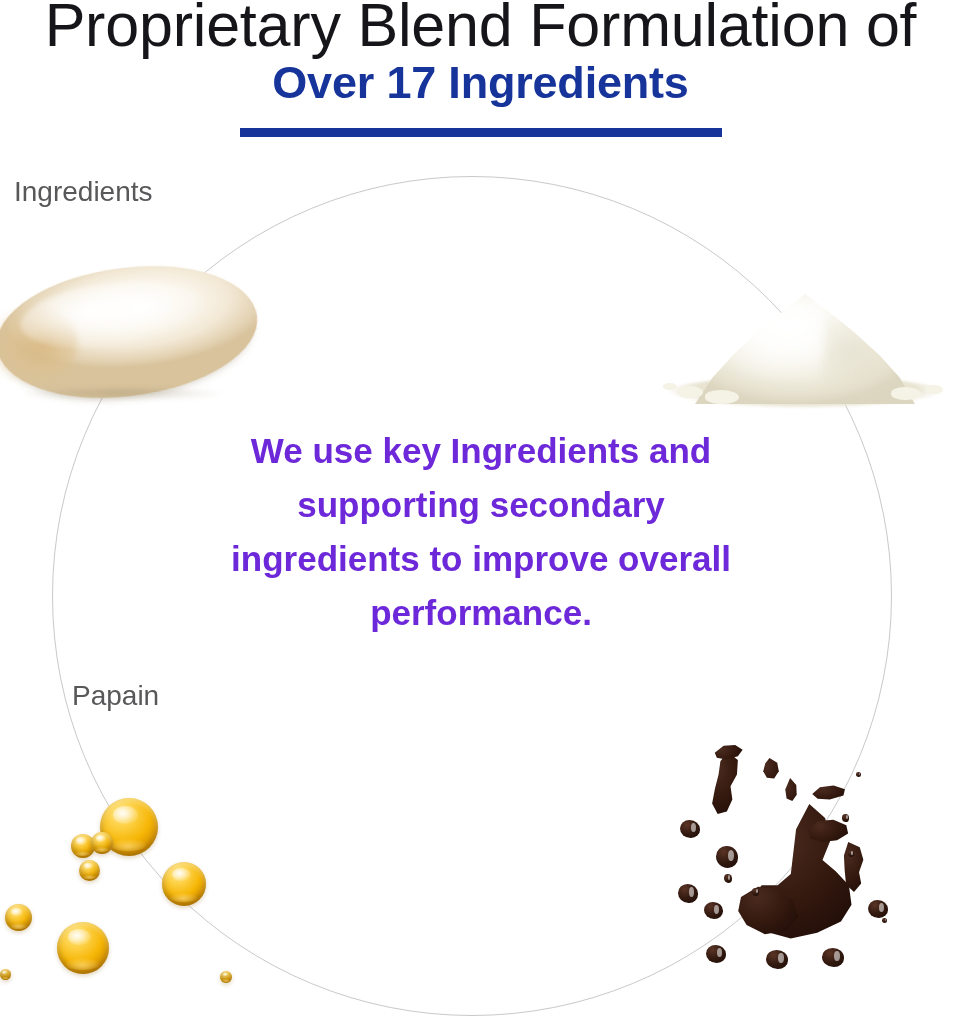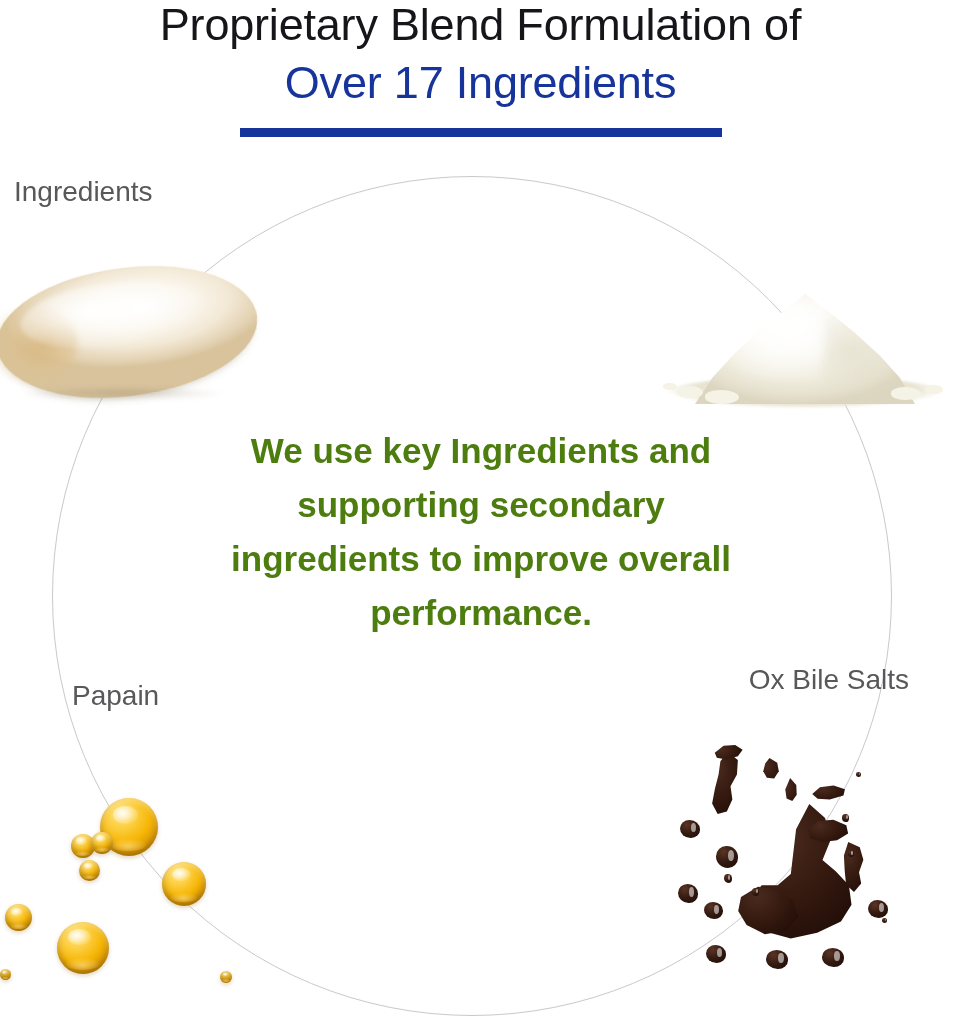--- a/index.html
+++ b/index.html
@@ -20,32 +20,32 @@
 
   
   .header {
     position: absolute;
     left: 0;
     top: 0;
     width: 961px;
     text-align: center;
   }
   .title-line1 {
-    font-size: 45px;
+    font-size: 61px;
     line-height: 50px;
     color: #16161a;
     font-weight: 400;
     letter-spacing: -0.2px;
     padding-top: 0px;
   }
   .title-line2 {
     font-size: 45px;
     line-height: 52px;
     color: #17349b;
-    font-weight: 400;
+    font-weight: 700;
     letter-spacing: -0.2px;
     margin-top: 7px;
   }
   .title-rule {
     width: 482px;
     height: 9px;
     background: #17349b;
     margin: 19px auto 0 auto;
   }
 
@@ -75,21 +75,21 @@
   .lbl-papain { left: 72px; top: 662px; text-align: left; margin-top: 16px; }
   .lbl-oxbile { right: 52px; top: 662px; text-align: left; }
 
   
   .center-text {
     position: absolute;
     left: 231px;
     top: 424px;
     width: 500px;
     text-align: center;
-    color: #4d7c0f;
+    color: #6d28d9;
     font-size: 35px;
     line-height: 54px;
     font-weight: bold;
   }
 
   
   .cocoon-wrap {
     position: absolute;
     left: -12px;
     top: 252px;
@@ -360,17 +360,16 @@
     <div class="bile-dot" style="left:210px;top:176px;width:5px;height:5px;"></div>
     <div class="bile-dot" style="left:184px;top:30px;width:5px;height:5px;"></div>
     <div class="bile-dot" style="left:170px;top:72px;width:7px;height:8px;"></div>
   </div>
 
   <div class="ing-label lbl-serrapeptase">Ingredients</div>
 
 
   <div class="ing-label lbl-papain">Papain</div>
 
-  <div class="ing-label lbl-oxbile">Ox Bile Salts</div>
 
   <div class="center-text">We use key Ingredients and supporting secondary ingredients to improve overall performance.</div>
 
 </div>
 
 </body></html>

